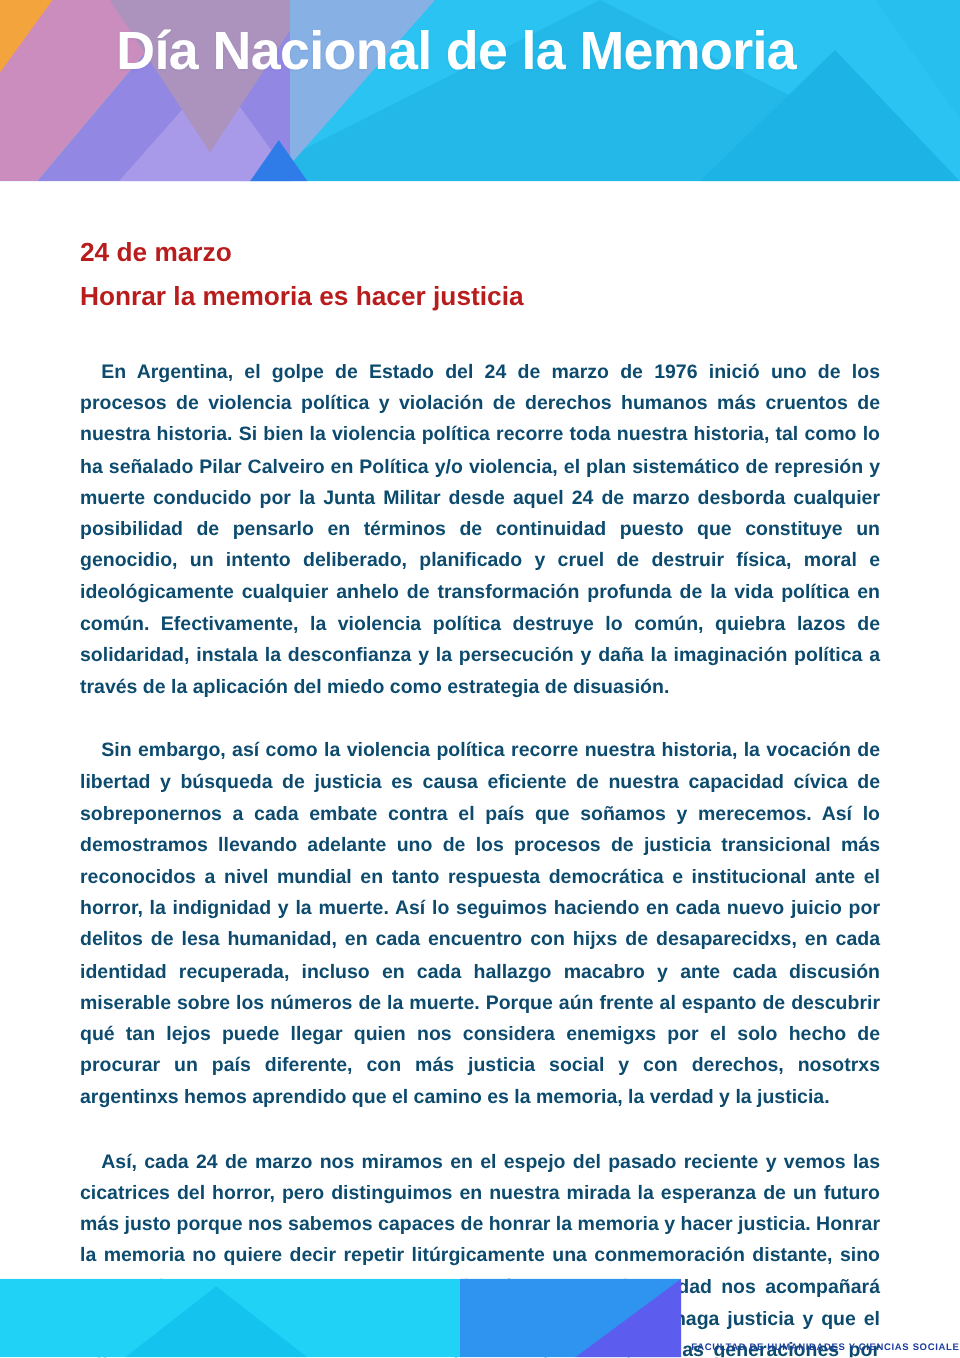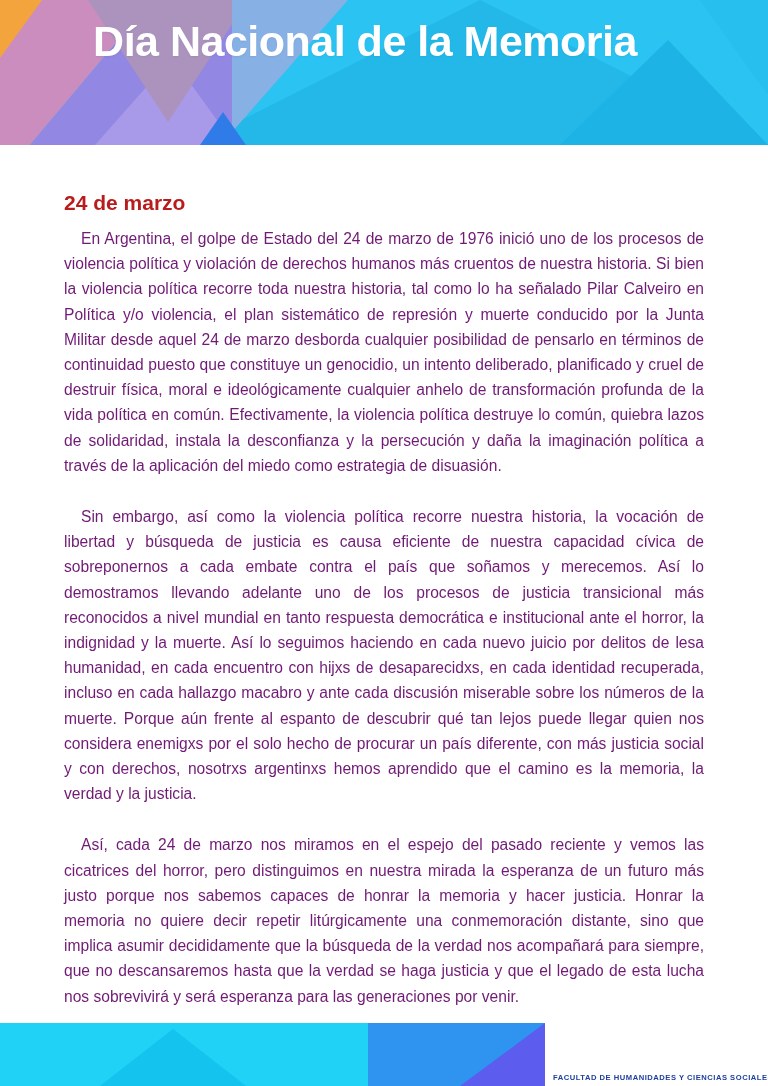--- a/index.html
+++ b/index.html
@@ -22,23 +22,24 @@
 
   
   .content { position:absolute; top:145px; left:0; width:768px; padding:46px 64px 0; }
   .heading-date, .heading-title {
     text-align:left; font-size:21px; font-weight:bold; color:#b91c1c;
   }
   .heading-date { margin-bottom:11px; }
   .heading-title { margin-bottom:35px; }
   .content p {
     text-align:justify; text-indent:17px;
-    font-size:15.6px; line-height:25.2px; color:#701a75;
+    font-size:15.6px; line-height:25.2px; color:#0c4a6e;
     margin-bottom:26px;
     hyphens:none;
+    font-weight:bold;
   }
 
   
   .bottom-banner { position:absolute; left:0; bottom:0; width:768px; height:63px; }
   .bottom-banner .strip { position:absolute; left:0; bottom:0; display:block; }
 
   .fhcs-logo {
     position:absolute; right:3px; bottom:4px; width:212px;
   }
   .logo-row { display:flex; align-items:center; justify-content:flex-start; height:44px; }
@@ -74,20 +75,21 @@
       <polygon points="232,0 348,0 232,132" fill="#87b0e4"></polygon>
       <polygon points="200,145 223,112 246,145" fill="#2f7ce9"></polygon>
     </svg>
     <div class="banner-title">
       <div>Día Nacional de la Memoria</div>
     </div>
   </div>
 
   <div class="content">
     <div class="heading-date">24 de marzo</div>
+    <div class="heading-title">Honrar la memoria es hacer justicia</div>
 
     <p>En Argentina, el golpe de Estado del 24 de marzo de 1976 inició uno de los procesos de violencia política y violación de derechos humanos más cruentos de nuestra historia. Si bien la violencia política recorre toda nuestra historia, tal como lo ha señalado Pilar Calveiro en Política y/o violencia, el plan sistemático de represión y muerte conducido por la Junta Militar desde aquel 24 de marzo desborda cualquier posibilidad de pensarlo en términos de continuidad puesto que constituye un genocidio, un intento deliberado, planificado y cruel de destruir física, moral e ideológicamente cualquier anhelo de transformación profunda de la vida política en común. Efectivamente, la violencia política destruye lo común, quiebra lazos de solidaridad, instala la desconfianza y la persecución y daña la imaginación política a través de la aplicación del miedo como estrategia de disuasión.</p>
     <p>Sin embargo, así como la violencia política recorre nuestra historia, la vocación de libertad y búsqueda de justicia es causa eficiente de nuestra capacidad cívica de sobreponernos a cada embate contra el país que soñamos y merecemos. Así lo demostramos llevando adelante uno de los procesos de justicia transicional más reconocidos a nivel mundial en tanto respuesta democrática e institucional ante el horror, la indignidad y la muerte. Así lo seguimos haciendo en cada nuevo juicio por delitos de lesa humanidad, en cada encuentro con hijxs de desaparecidxs, en cada identidad recuperada, incluso en cada hallazgo macabro y ante cada discusión miserable sobre los números de la muerte. Porque aún frente al espanto de descubrir qué tan lejos puede llegar quien nos considera enemigxs por el solo hecho de procurar un país diferente, con más justicia social y con derechos, nosotrxs argentinxs hemos aprendido que el camino es la memoria, la verdad y la justicia.</p>
     <p>Así, cada 24 de marzo nos miramos en el espejo del pasado reciente y vemos las cicatrices del horror, pero distinguimos en nuestra mirada la esperanza de un futuro más justo porque nos sabemos capaces de honrar la memoria y hacer justicia. Honrar la memoria no quiere decir repetir litúrgicamente una conmemoración distante, sino que implica asumir decididamente que la búsqueda de la verdad nos acompañará para siempre, que no descansaremos hasta que la verdad se haga justicia y que el legado de esta lucha nos sobrevivirá y será esperanza para las generaciones por venir.</p>
 
   </div>
 
   <div class="bottom-banner">
     <svg class="strip" viewBox="0 0 545 63" width="545" height="63" preserveAspectRatio="none">
       <rect x="0" y="0" width="545" height="63" fill="#1fd2f6"></rect>

